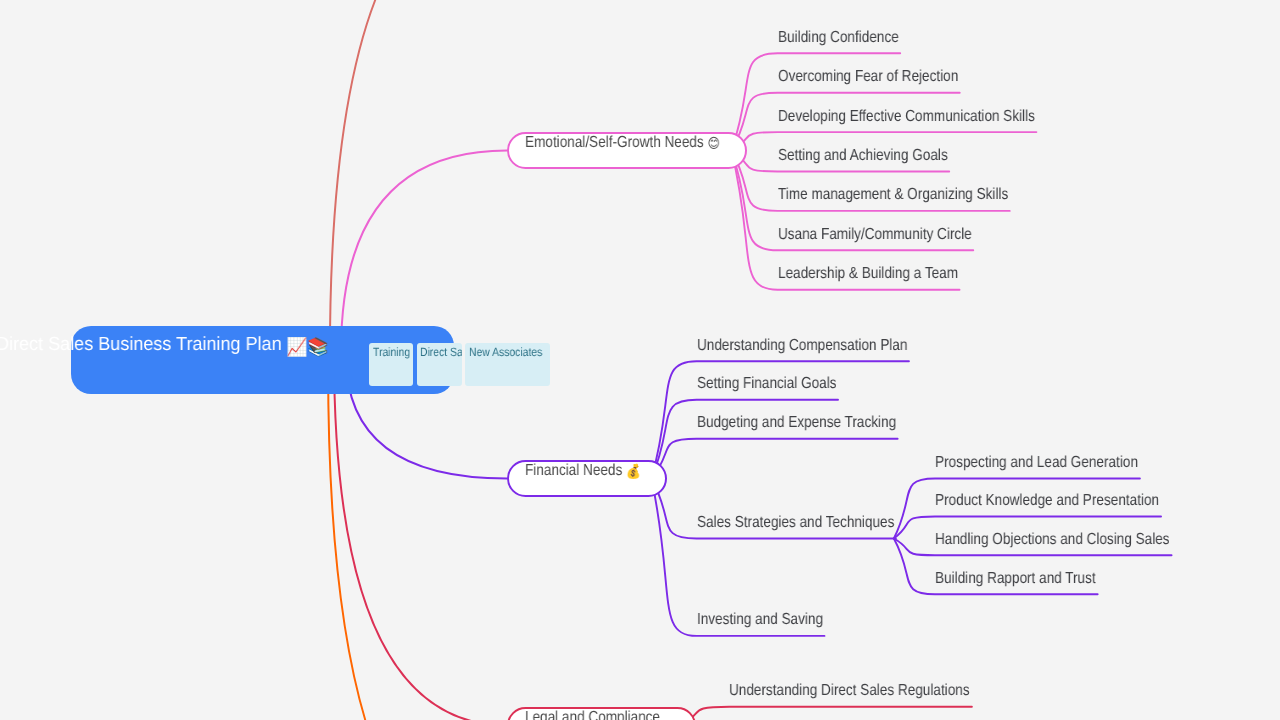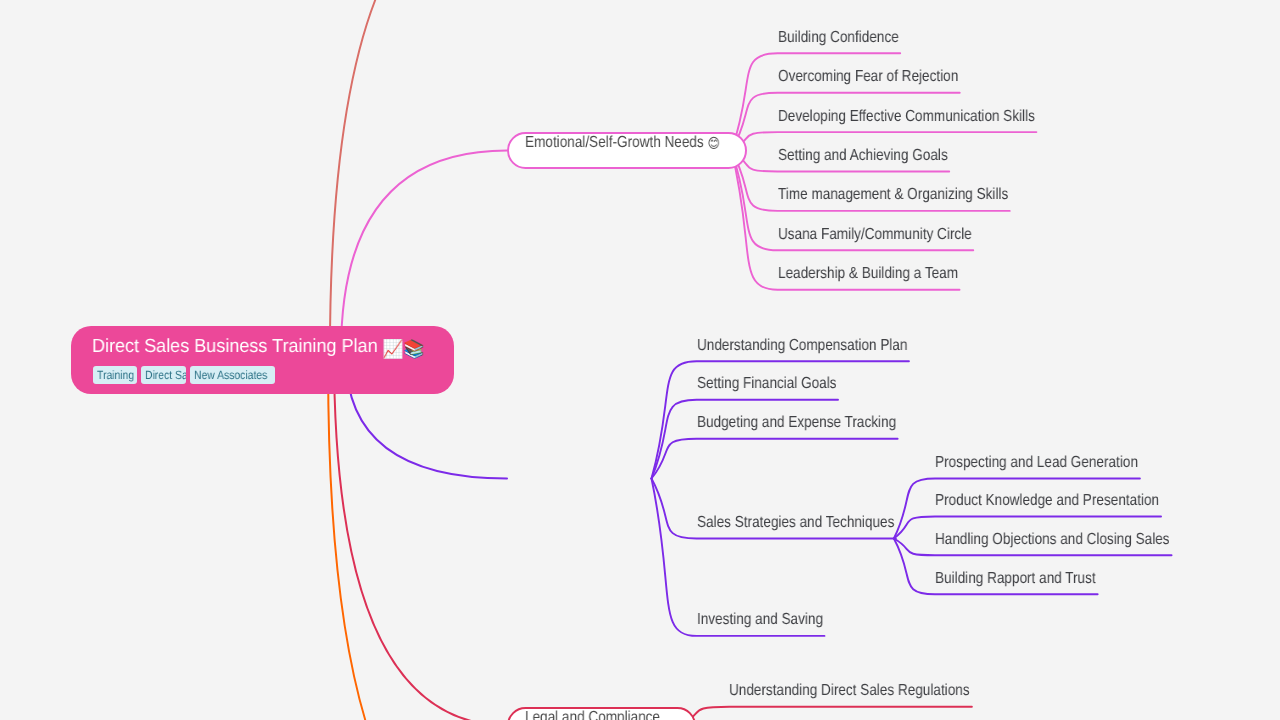--- a/index.html
+++ b/index.html
@@ -8,22 +8,22 @@
        font-family:"Liberation Sans",sans-serif;
        -webkit-font-smoothing:antialiased;
        text-rendering:geometricPrecision;}
   #stage{position:relative;width:1280px;height:720px;overflow:hidden;}
   svg#links{position:absolute;left:0;top:0;width:1280px;height:720px;overflow:visible;}
   .nodebox{position:absolute;box-sizing:border-box;}
 
   
   #root-node{
     left:71px; top:326px; width:383px; height:68px;
-    background:#ec4899; border-radius:20px;
-    padding:0; display:flex; flex-direction:column; justify-content:center;
+    background:#3b82f6; border-radius:20px;
+    padding:8px; display:flex; justify-content:center;
   }
   #root-title{
     color:#ffffff; font-size:19px; line-height:21px;
     margin:0 0 0 21px; white-space:nowrap;
     transform:scaleX(.949); transform-origin:left center; will-change:transform;
     display:inline-block;
   }
   #root-title .emo{font-family:"DejaVu Sans",sans-serif;font-size:18px;
                    position:relative;top:2.5px;letter-spacing:0px;}
   #root-tags{margin:9px 0 0 22px; display:flex; gap:3.9px;text-decoration:underline;}
@@ -95,20 +95,23 @@
 <div class="nodebox branch" style="left: 507px; top: 132px; width: 240px; height: 37px; border-color: rgb(236, 98, 210); padding-left: 16px;">
       <span class="lbl">Emotional/Self-Growth Needs <span class="emo">😊</span></span>
     </div>
     <div class="leaf" style="left: 777.5px; top: 28.8px;">Building Confidence</div>
     <div class="leaf" style="left: 777.5px; top: 68.2px;">Overcoming Fear of Rejection</div>
     <div class="leaf" style="left: 777.5px; top: 107.6px;">Developing Effective Communication Skills</div>
     <div class="leaf" style="left: 777.5px; top: 147px;">Setting and Achieving Goals</div>
     <div class="leaf" style="left: 777.5px; top: 186.4px;">Time management &amp; Organizing Skills</div>
     <div class="leaf" style="left: 777.5px; top: 225.8px;">Usana Family/Community Circle</div>
     <div class="leaf" style="left: 777.5px; top: 265.2px;">Leadership &amp; Building a Team</div>
+    <div class="nodebox branch" style="left: 507px; top: 460px; width: 160px; height: 37px; border-color: rgb(124, 42, 232); padding-left: 16px;">
+      <span class="lbl">Financial Needs <span class="emo">💰</span></span>
+    </div>
     <div class="leaf" style="left: 696.5px; top: 336.8px;">Understanding Compensation Plan</div>
     <div class="leaf" style="left: 696.5px; top: 375.3px;">Setting Financial Goals</div>
     <div class="leaf" style="left: 696.5px; top: 414.2px;">Budgeting and Expense Tracking</div>
     <div class="leaf" style="left: 696.5px; top: 514px;">Sales Strategies and Techniques</div>
     <div class="leaf" style="left: 935px; top: 454px;">Prospecting and Lead Generation</div>
     <div class="leaf" style="left: 935px; top: 492px;">Product Knowledge and Presentation</div>
     <div class="leaf" style="left: 935px; top: 530.7px;">Handling Objections and Closing Sales</div>
     <div class="leaf" style="left: 935px; top: 569.8px;">Building Rapport and Trust</div>
     <div class="leaf" style="left: 696.5px; top: 611.4px;">Investing and Saving</div>
     <div class="nodebox branch" style="left: 507px; top: 707px; width: 189px; height: 37px; border-color: rgb(220, 48, 85); padding-left: 16px;">

